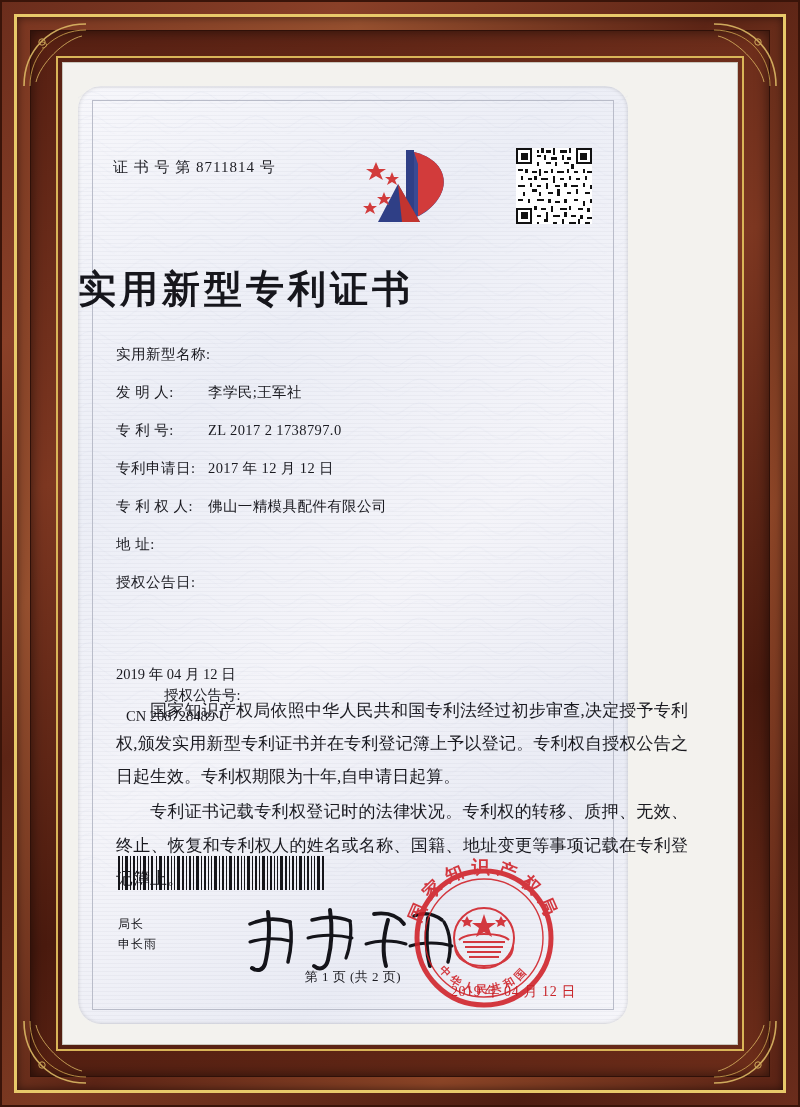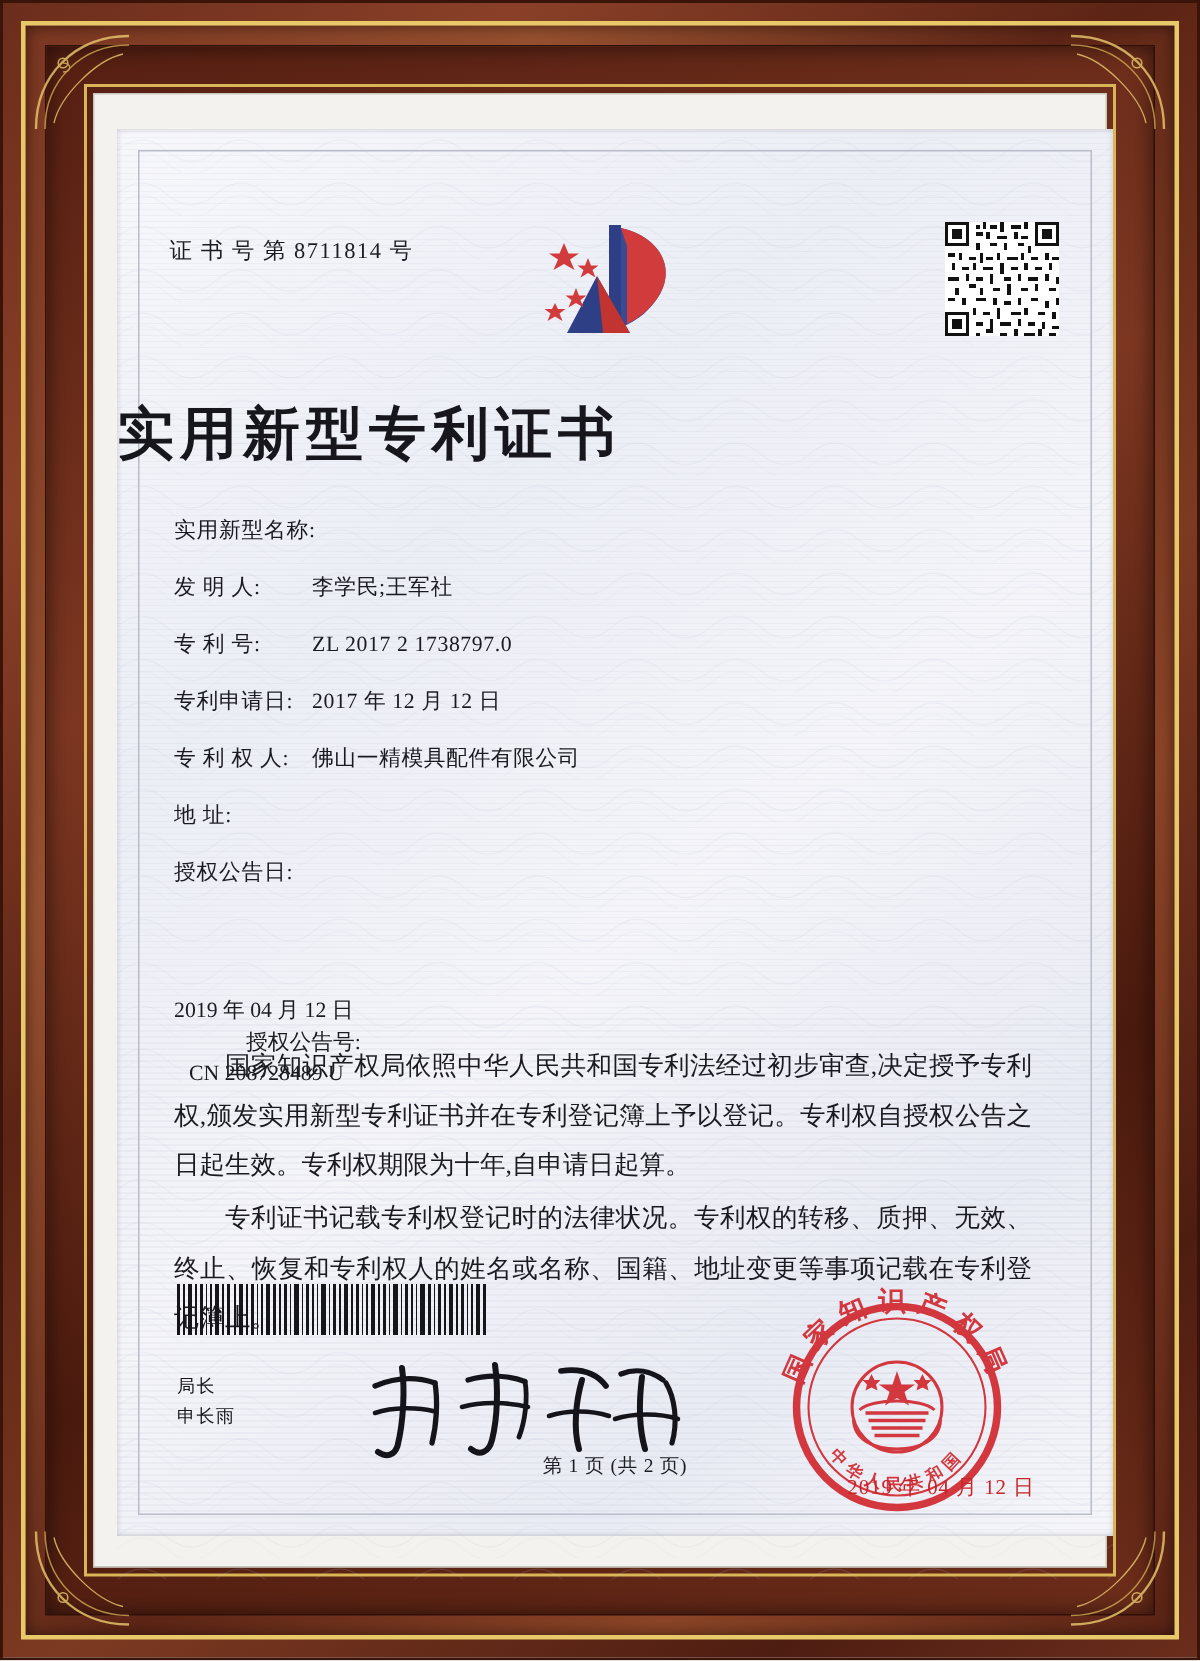--- a/index.html
+++ b/index.html
@@ -69,25 +69,26 @@
   }
   .corner.tl { left: 20px; top: 20px; }
   .corner.tr { right: 20px; top: 20px; transform: scaleX(-1); }
   .corner.bl { left: 20px; bottom: 20px; transform: scaleY(-1); }
   .corner.br { right: 20px; bottom: 20px; transform: scale(-1,-1); }
 
   
   .paper {
     position: absolute;
     left: 78px; top: 86px;
-    width: 664px; height: 938px;
+    width: 550px; height: 938px;
     background:
       repeating-linear-gradient(0deg, rgba(170,172,190,0.10) 0px, rgba(170,172,190,0.10) 1px, rgba(255,255,255,0) 1px, rgba(255,255,255,0) 4px),
       linear-gradient(140deg, #f7f7fb 0%, #eceef6 30%, #f4f4f9 55%, #e9ebf4 80%, #f6f6fa 100%);
     box-shadow: 0 0 4px rgba(0,0,0,0.18) inset;
+    border-radius: 23px;
   }
   .paper-border {
     position: absolute;
     left: 14px; top: 14px; right: 14px; bottom: 14px;
     border: 1px solid #b9bcc9;
   }
   .guilloche {
     position: absolute;
     left: 0; top: 0; right: 0; bottom: 0;
     opacity: 0.28;

